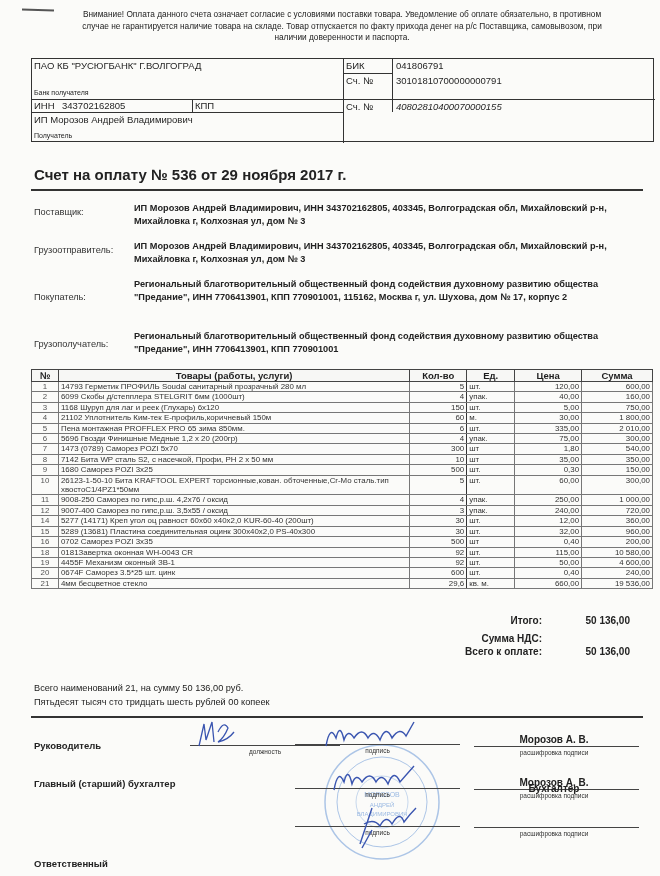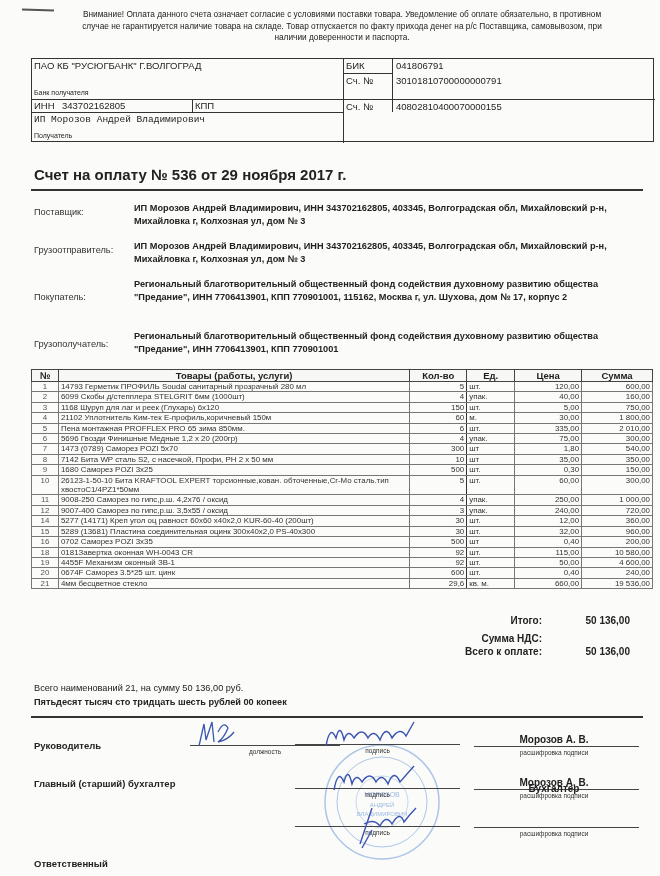--- a/index.html
+++ b/index.html
@@ -33,21 +33,21 @@
   table.items td.qty { border-right: none; }
   table.items td.unit { border-left: none; }
   table.items td.unit { border-left: 1px solid #333; }
   table.items td.qty { border-right: 1px solid #333; }
 
   .totals { position: absolute; left: 360px; width: 270px; font-size: 10px; font-weight: bold; color: #222; }
   .totals .tl { position: absolute; right: 100px; text-align: right; white-space: nowrap; }
   .totals .tv { position: absolute; right: 12px; text-align: right; white-space: nowrap; }
 
   .summary { position: absolute; left: 22px; font-size: 9.2px; color: #222; }
-  .summary.b { font-weight: bold; }
+  .summary.b { font-weight: normal; }
   .sum-rule { position: absolute; left: 19px; top: 716px; width: 612px; height: 2px; background: #333; }
 
   .sig-label { position: absolute; left: 22px; font-size: 9.5px; font-weight: bold; color: #222; }
   .sig-line { position: absolute; height: 1px; background: #444; }
   .sig-cap { position: absolute; font-size: 6.5px; color: #333; text-align: center; }
   .sig-name { position: absolute; font-size: 10px; font-weight: bold; color: #222; text-align: center; }
 
   .stamp { position: absolute; left: 310px; top: 742px; width: 120px; height: 120px; }
   .signature { position: absolute; }
 </style>
@@ -76,23 +76,23 @@
     <div class="cell" style="left:314px; top:1px;">БИК</div>
     <div class="cell" style="left:364px; top:1px;">041806791</div>
     <div class="cell" style="left:314px; top:16px;">Сч. №</div>
     <div class="cell" style="left:364px; top:16px;">30101810700000000791</div>
 
     <div class="cell" style="left:2px; top:41px;">ИНН</div>
     <div class="cell" style="left:30px; top:41px;">343702162805</div>
     <div class="cell" style="left:163px; top:41px;">КПП</div>
     <div class="cell" style="left:190px; top:41px;"></div>
     <div class="cell" style="left:314px; top:42px;">Сч. №</div>
-    <div class="cell" style="left:364px; top:42px;">40802810400070000155</div>
-
-    <div class="cell" style="left:2px; top:55px;font-family:Liberation Mono, monospace;">ИП Морозов Андрей Владимирович</div>
+    <div class="cell" style="left:364px; top:42px;font-style:italic;">40802810400070000155</div>
+
+    <div class="cell" style="left:2px; top:55px;">ИП Морозов Андрей Владимирович</div>
     <div class="cell lbl-small" style="left:2px; top:73px;">Получатель</div>
   </div>
 
   <div class="title">Счет на оплату № 536 от 29 ноября 2017 г.</div>
   <div class="title-rule"></div>
 
   <div class="party" style="top:202px;">
     <span class="plabel" style="top:5px;">Поставщик:</span>
     <span class="pvalue" style="top:0;">ИП Морозов Андрей Владимирович, ИНН 343702162805, 403345, Волгоградская обл, Михайловский р-н, Михайловка г, Колхозная ул, дом № 3</span>
   </div>

